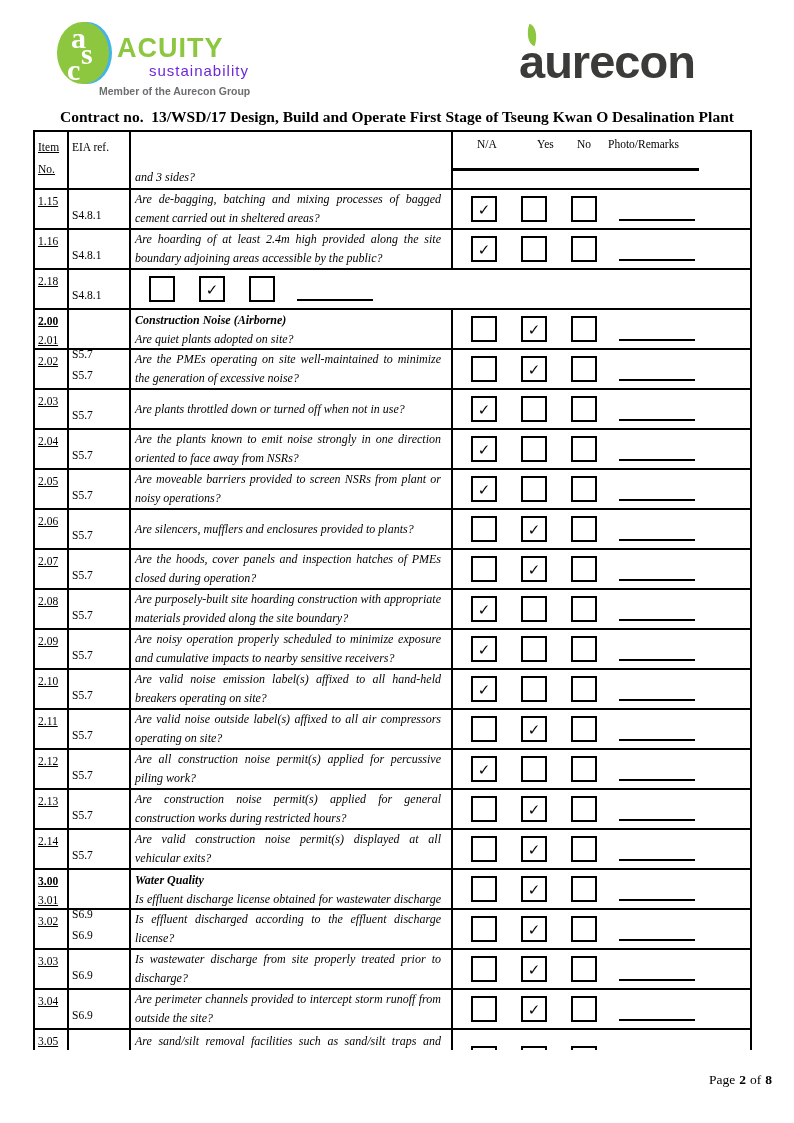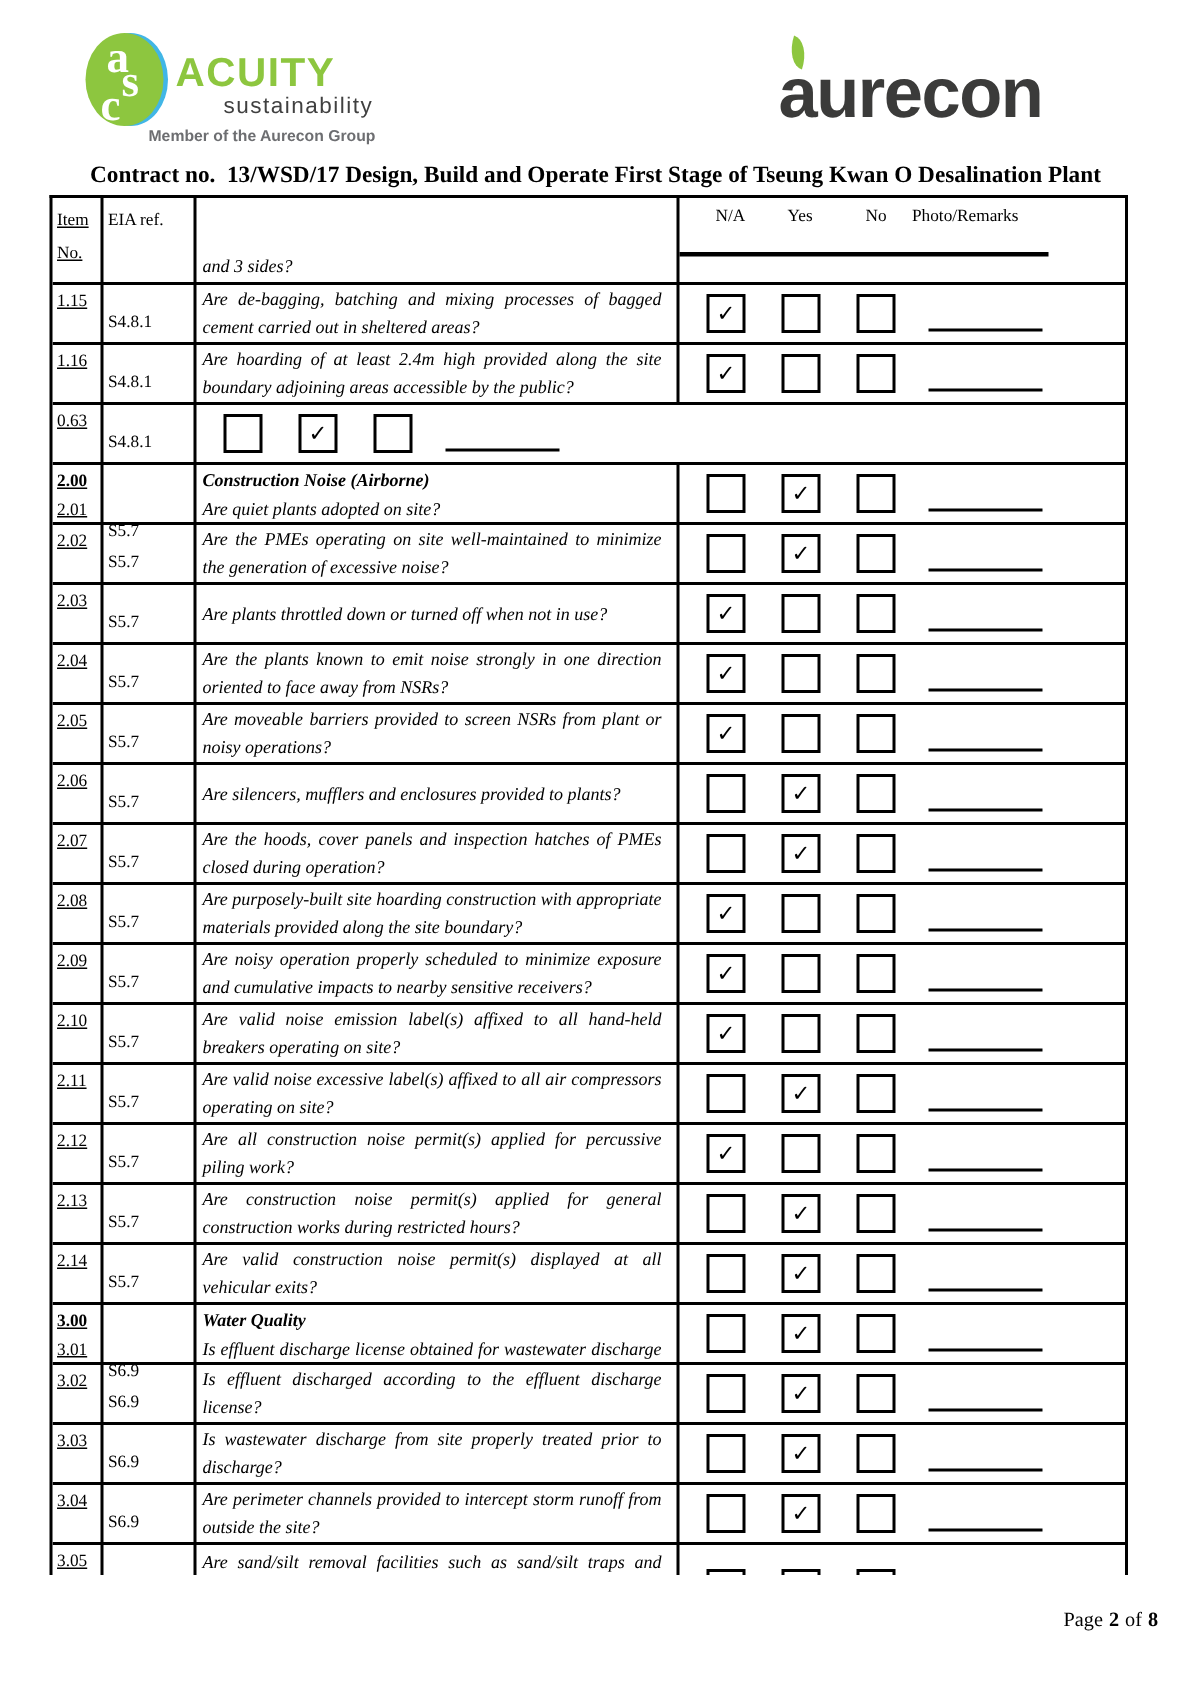--- a/index.html
+++ b/index.html
@@ -4,21 +4,21 @@
 <style>
   html,body{margin:0;padding:0;background:#fff;}
   .page{position:relative;width:794px;height:1123px;background:#fff;overflow:hidden;
         font-family:"Liberation Serif", serif;color:#000;}
 
   
   .acuity{position:absolute;left:55px;top:20px;width:220px;height:82px;}
   .acuity-name{position:absolute;left:62px;top:13px;font-family:"Liberation Sans",sans-serif;
                font-weight:bold;font-size:27px;letter-spacing:1px;color:#8dc63f;}
   .acuity-sub{position:absolute;left:94px;top:42px;font-family:"Liberation Sans",sans-serif;
-              font-size:15px;letter-spacing:1px;color:#404040;}
+              font-size:15px;letter-spacing:1px;color:#6d28d9;}
   .acuity-member{position:absolute;left:44px;top:65px;font-family:"Liberation Sans",sans-serif;
                  font-weight:bold;font-size:10.5px;color:#6d6e71;}
   .aurecon{position:absolute;left:519px;top:34px;height:56px;}
   .aurecon-text{font-family:"Liberation Sans",sans-serif;font-weight:bold;font-size:47px;
                 letter-spacing:-1px;color:#3b3b3a;}
   .aurecon-leaf{position:absolute;left:7px;top:-9px;width:12px;height:20px;background:#8dc63f;
                 border-radius:0 100% 0 100%;transform:rotate(18deg);}
 
   
   .title{position:absolute;top:108px;left:0;width:100%;text-align:center;font-weight:bold;
@@ -37,21 +37,21 @@
 
   .thead{display:flex;height:58px;border-bottom:2px solid #000;box-sizing:border-box;}
   .thead .c-item,.thead .c-eia{padding-top:4px;}
   .thead .c-item span,.thead .c-eia span{line-height:22px;}
   .thead .c-q{position:relative;justify-content:flex-end;}
   .carryover{display:block;padding-bottom:1px;}
   .hdr-ans-wrap{display:block;padding:0;border-radius:28px;}
   .hdr-labels{position:relative;height:39px;border-bottom:3px solid #000;box-sizing:border-box;
               font-size:11.5px;}
   .hdr-labels span{position:absolute;top:6px;}
-  .hl-na{left:24px;} .hl-yes{left:72px;} .hl-no{left:124px;} .hl-rem{left:155px;}
+  .hl-na{left:24px;} .hl-yes{left:84px;} .hl-no{left:124px;} .hl-rem{left:155px;}
   .hdr-empty{height:16px;}
 
   .row{display:flex;height:40px;box-sizing:border-box;border-bottom:2px solid #000;}
   .row .question{text-align:justify;}
   .row .section{font-weight:bold;line-height:19px;}
   .section-row .c-q{justify-content:flex-start;padding-top:1px;}
   .section-row .item1{font-weight:bold;}
 
   .cb{width:26px;height:26px;box-sizing:border-box;border:2px solid #000;margin-right:24px;
       display:flex;align-items:center;justify-content:center;font-size:15px;padding-top:1px;
@@ -152,21 +152,21 @@
       </div>
       <div class="cell c-ans">
         <span class="cb cb-na">✓</span>
         <span class="cb cb-yes"></span>
         <span class="cb cb-no"></span>
         <span class="remarks-line"></span>
       </div>
     </div>
         <div class="row">
       <div class="cell c-item">
-        <span class="item1">0.63</span>
+        <span class="item1">2.18</span>
         <span class="item2"></span>
       </div>
       <div class="cell c-eia">
         <span class="eia1">S4.8.1</span>
         <span class="eia2"></span>
       </div>
       <div class="cell c-ans">
         <span class="cb cb-na"></span>
         <span class="cb cb-yes">✓</span>
         <span class="cb cb-no"></span>
@@ -377,21 +377,21 @@
       <div class="cell c-item">
         <span class="item1">2.11</span>
         <span class="item2"></span>
       </div>
       <div class="cell c-eia">
         <span class="eia1">S5.7</span>
         <span class="eia2"></span>
       </div>
       <div class="cell c-q">
 
-        <div class="question">Are valid noise excessive label(s) affixed to all air compressors operating on site?</div>
+        <div class="question">Are valid noise outside label(s) affixed to all air compressors operating on site?</div>
       </div>
       <div class="cell c-ans">
         <span class="cb cb-na"></span>
         <span class="cb cb-yes">✓</span>
         <span class="cb cb-no"></span>
         <span class="remarks-line"></span>
       </div>
     </div>
         <div class="row">
       <div class="cell c-item">

